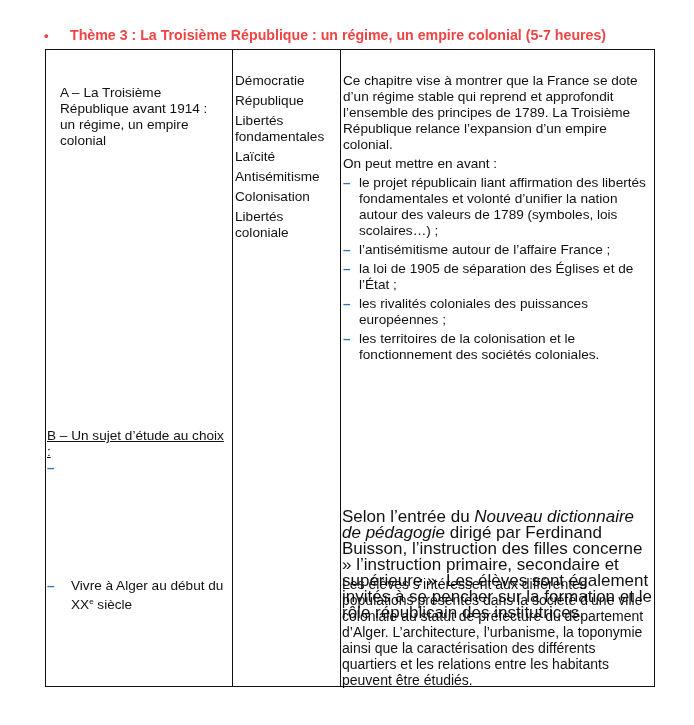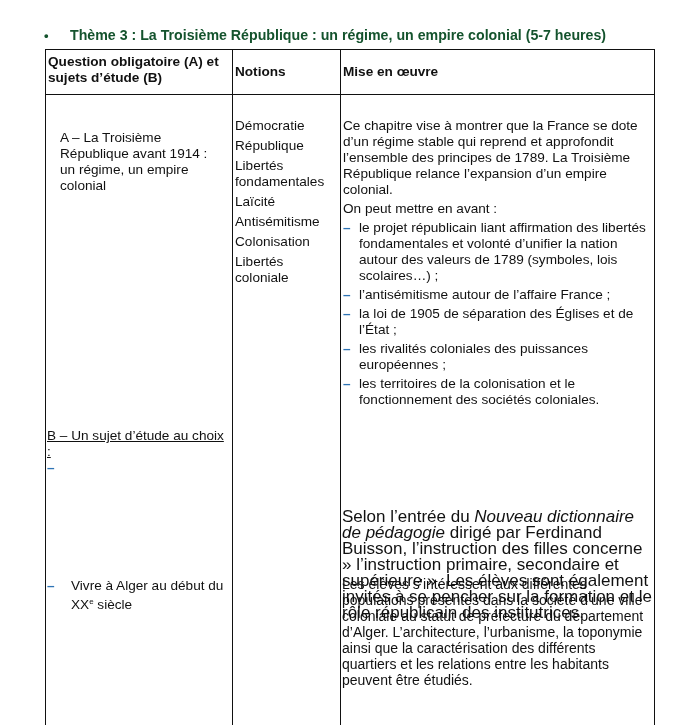--- a/index.html
+++ b/index.html
@@ -1,19 +1,19 @@
 <!DOCTYPE html>
 <html><head>
 <meta charset="utf-8">
 <style>
   html, body { margin: 0; padding: 0; background: #ffffff; }
   body { width: 694px; height: 725px; position: relative; overflow: hidden;
          font-family: "Liberation Sans", sans-serif; color: #111; }
   .title { position: absolute; left: 44px; top: 27px; font-size: 14.2px; font-weight: bold;
-           color: #14532d; white-space: nowrap; }
+           color: #ef4444; white-space: nowrap; }
   .title .bullet { display: inline-block; width: 26px; font-size: 13px; }
   table { position: absolute; left: 45px; top: 49px; width: 609px; border-collapse: collapse;
           table-layout: fixed; font-size: 13.6px; line-height: 16px; }
   td, th { border: 1.5px solid #111; vertical-align: top; padding: 0 2px; text-align: left; }
   th { font-weight: bold; height: 40px; padding-top: 4px; }
   th.c2, th.c3 { vertical-align: middle; padding-top: 0; }
   col.c1 { width: 187px; } col.c2 { width: 108px; } col.c3 { width: 314px; }
   .body-row td { height: 613px; padding-top: 23px; }
   .c1-a { margin: 12px; }
   .c1-b { position: absolute; left: 47px; top: 428px; width: 182px; text-decoration: underline; }
@@ -37,25 +37,20 @@
   <span class="bullet">•</span><span>Thème 3 : La Troisième République : un régime, un empire colonial (5-7 heures)</span>
 </div>
 
 <table>
   <colgroup>
       <col class="c1">
       <col class="c2">
       <col class="c3">
     </colgroup>
   <tbody>
-      <tr>
-    <th class="c1">Question obligatoire (A) et sujets d’étude (B)</th>
-    <th class="c2">Notions</th>
-    <th class="c3">Mise en œuvre</th>
-  </tr>
   <tr class="body-row">
     <td>
       <p class="c1-a cell-text">A – La Troisième République avant 1914 : un régime, un empire colonial</p>
     </td>
     <td>
       <div class="notion">Démocratie</div>
       <div class="notion">République</div>
       <div class="notion">Libertés fondamentales</div>
       <div class="notion">Laïcité</div>
       <div class="notion">Antisémitisme</div>

